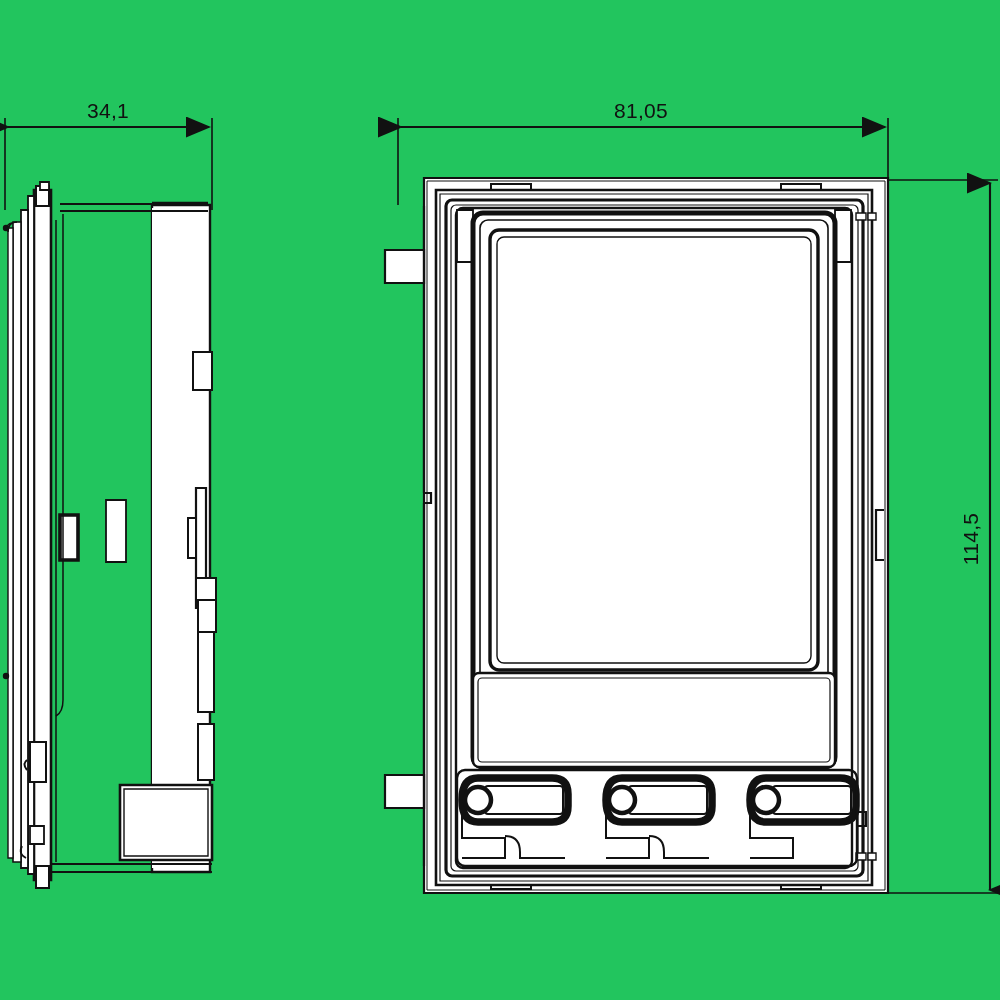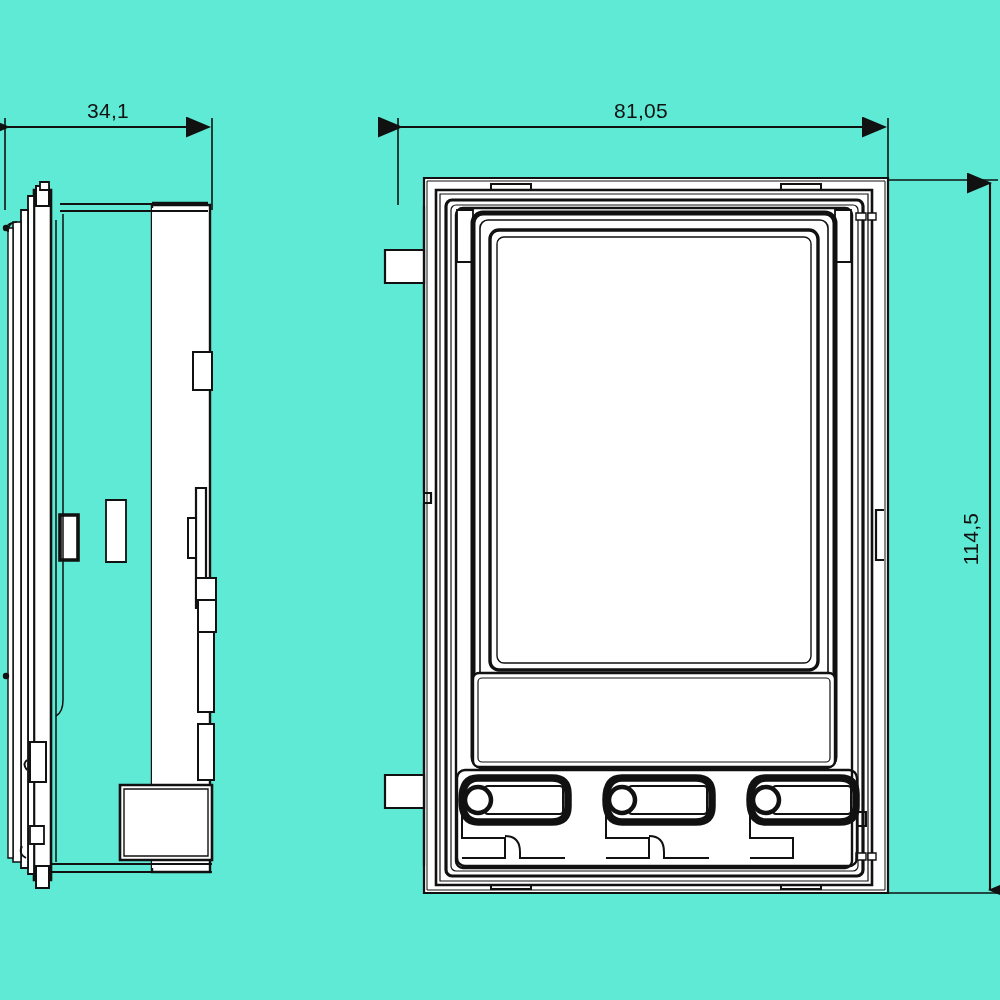--- a/index.html
+++ b/index.html
@@ -10,21 +10,21 @@
   body {
     width: 1000px;
     height: 1000px;
     font-family: "Liberation Sans", sans-serif;
     overflow: hidden;
   }
   #stage {
     position: relative;
     width: 1000px;
     height: 1000px;
-    background: #5eead4;
+    background: #22c55e;
   }
   svg#drawing {
     display: block;
     width: 1000px;
     height: 1000px;
   }
   .dim-text {
     font-family: "Liberation Sans", sans-serif;
     font-size: 21px;
     fill: #111111;

